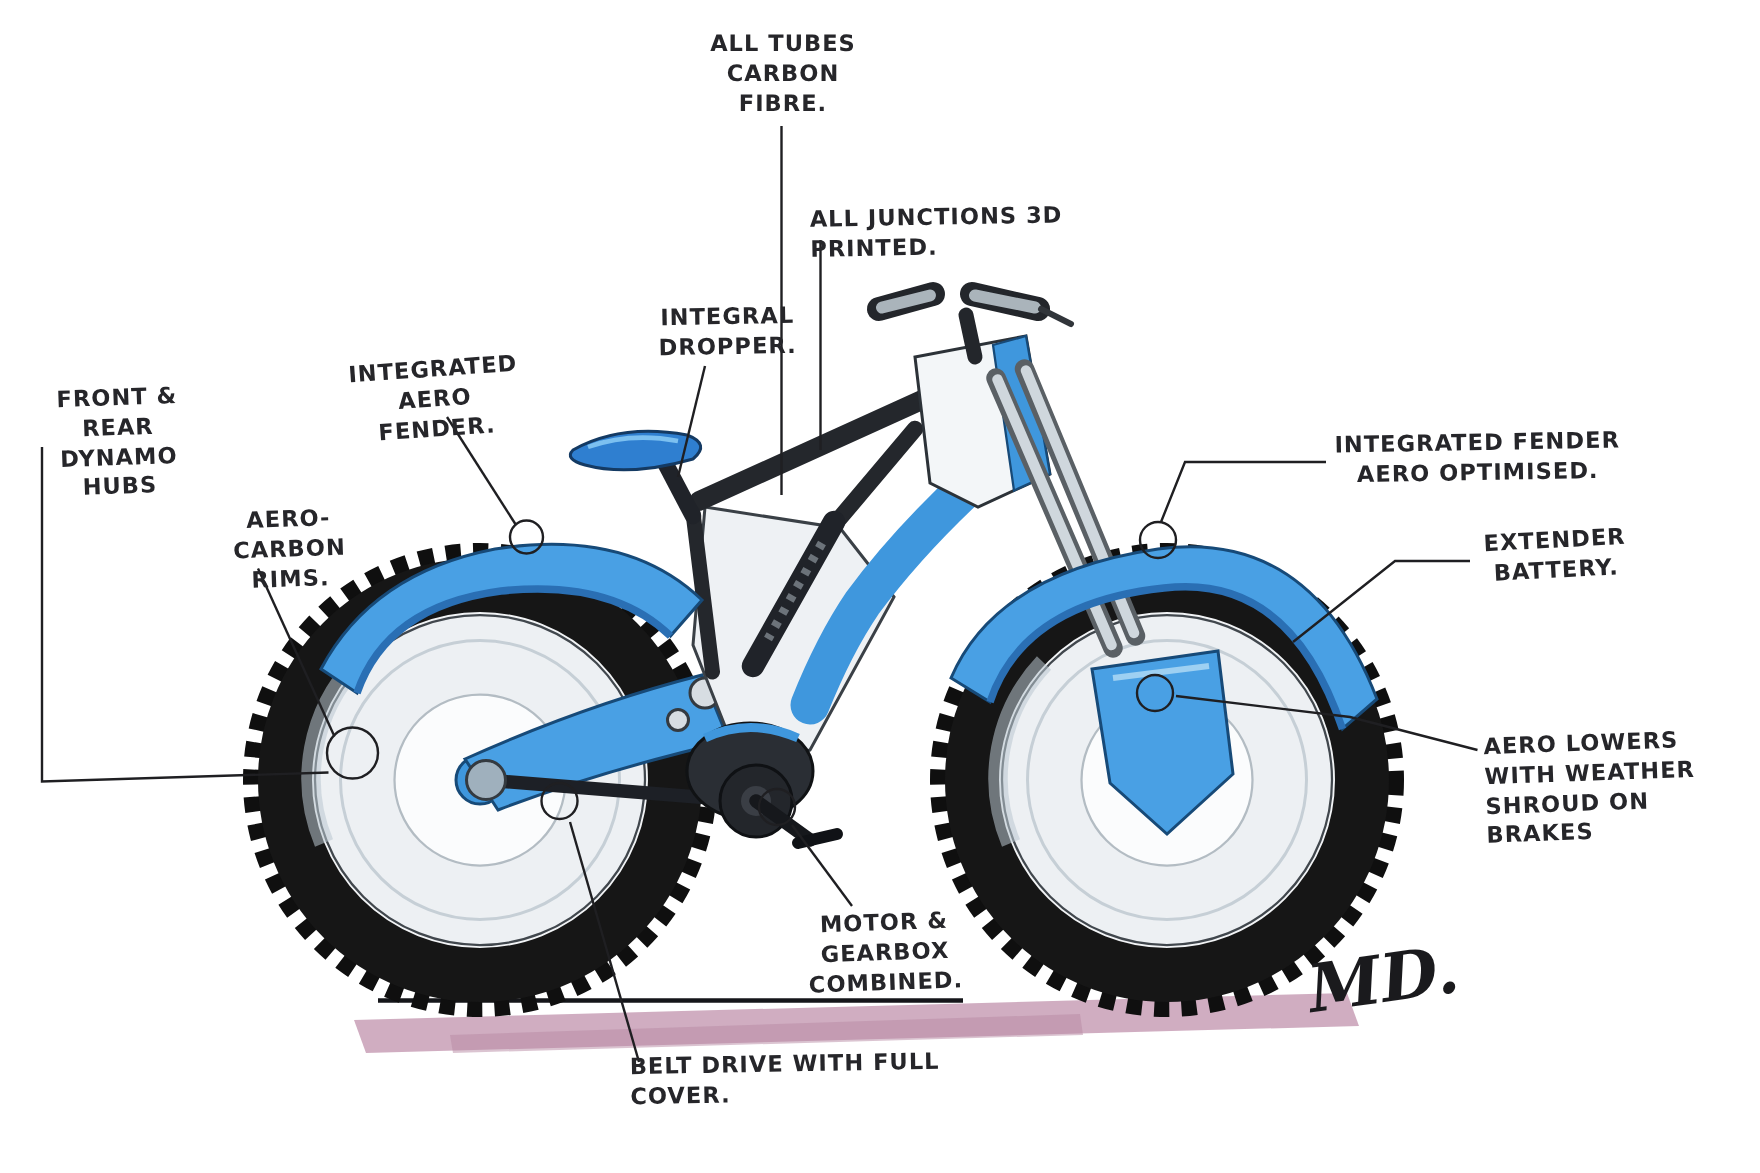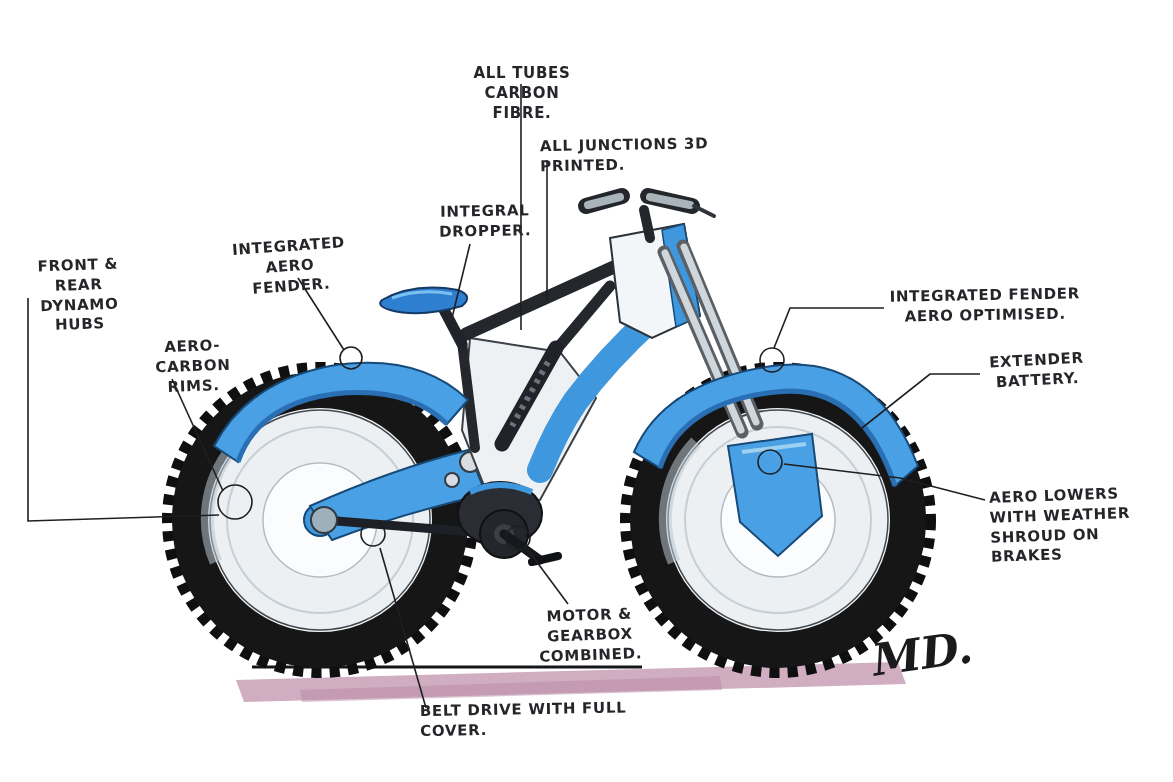--- a/index.html
+++ b/index.html
@@ -142,21 +142,21 @@
       <polyline points="980,374 930,374 862,428"></polyline>
       <polyline points="985,500 900,478 784,464"></polyline>
       <circle cx="770" cy="462" r="12"></circle>
       <line x1="568" y1="604" x2="528" y2="550"></line>
       <circle cx="518" cy="538" r="12"></circle>
       <line x1="426" y1="708" x2="380" y2="548"></line>
       <circle cx="373" cy="534" r="12"></circle>
     </g>
   </svg>
 
-  <div class="note center" style="left:462px;top:20px;width:120px;margin-top:44px;">ALL TUBES
+  <div class="note center" style="left:462px;top:20px;width:120px;">ALL TUBES
 CARBON
 FIBRE.</div>
 
   <div class="note" style="left:540px;top:135px;width:250px;transform:rotate(-1deg);">ALL JUNCTIONS 3D PRINTED.</div>
 
   <div class="note center" style="left:430px;top:202px;width:110px;transform:rotate(-1deg);">INTEGRAL
 DROPPER.</div>
 
   <div class="note center" style="left:215px;top:237px;width:150px;transform:rotate(-4deg);">INTEGRATED AERO
 FENDER.</div>

